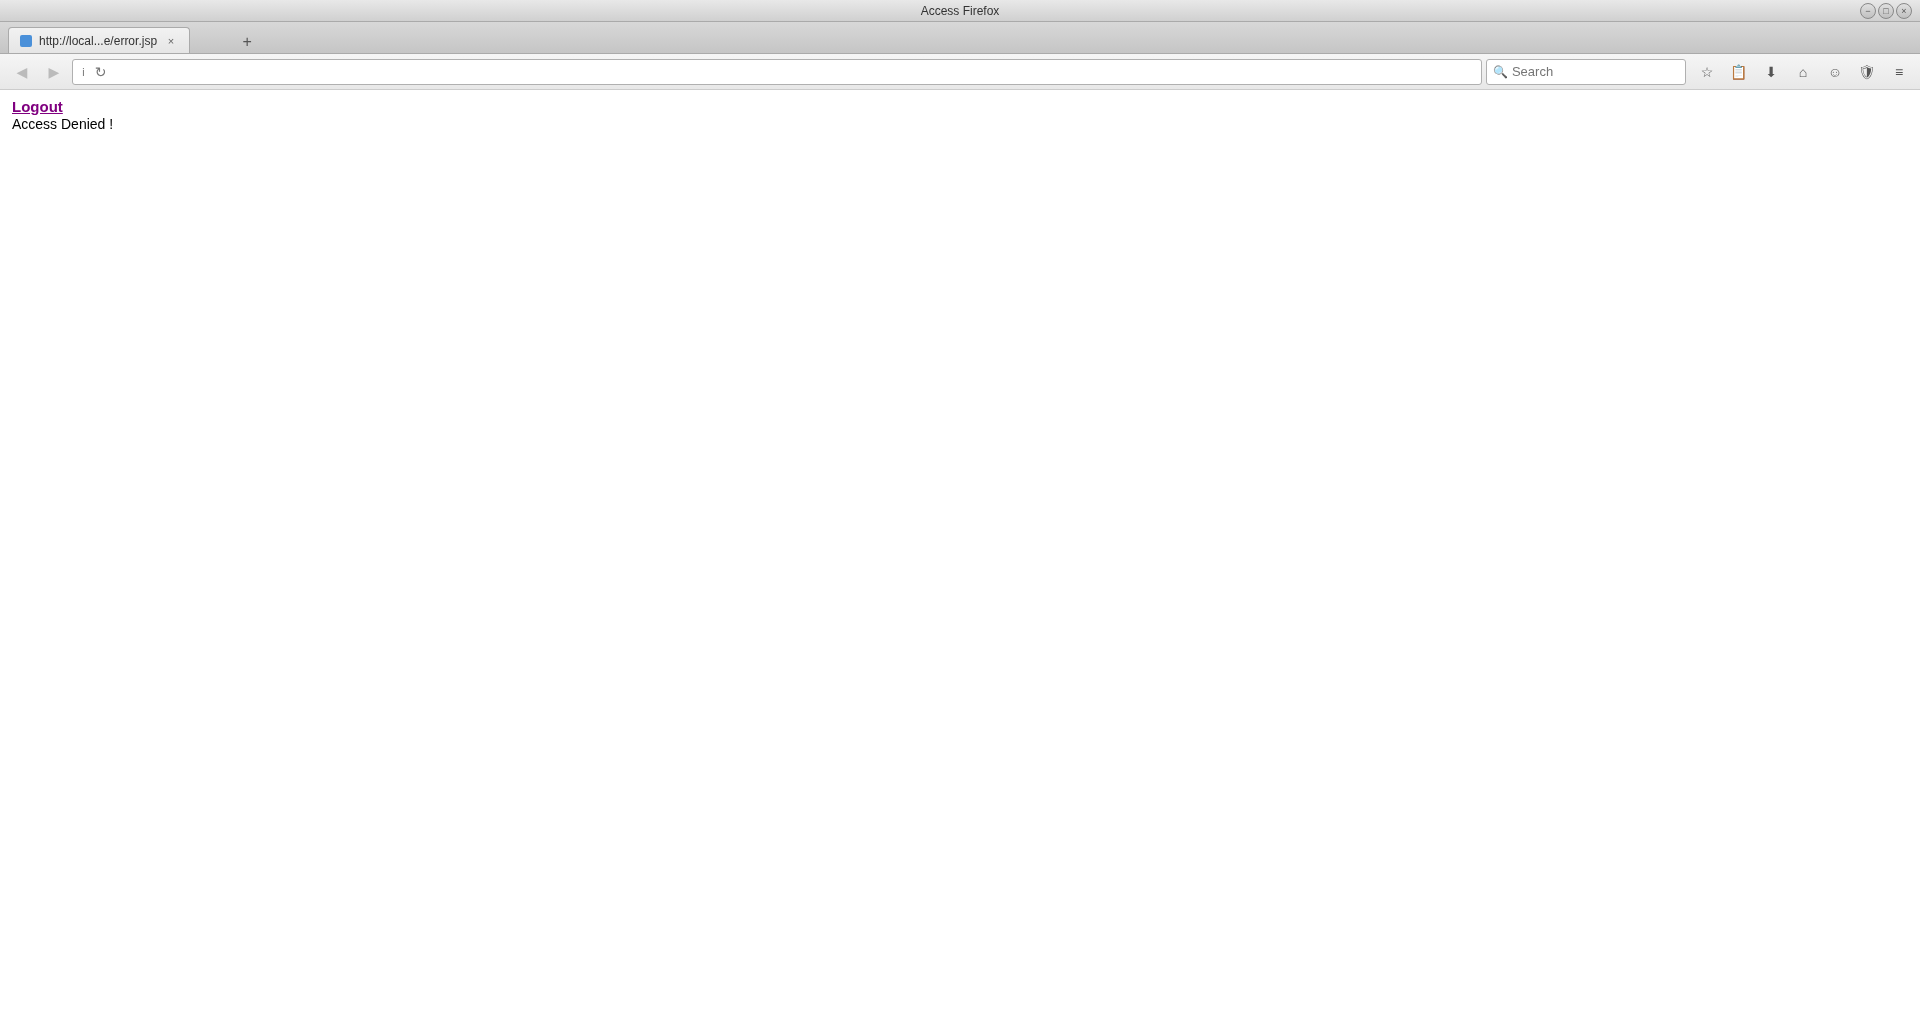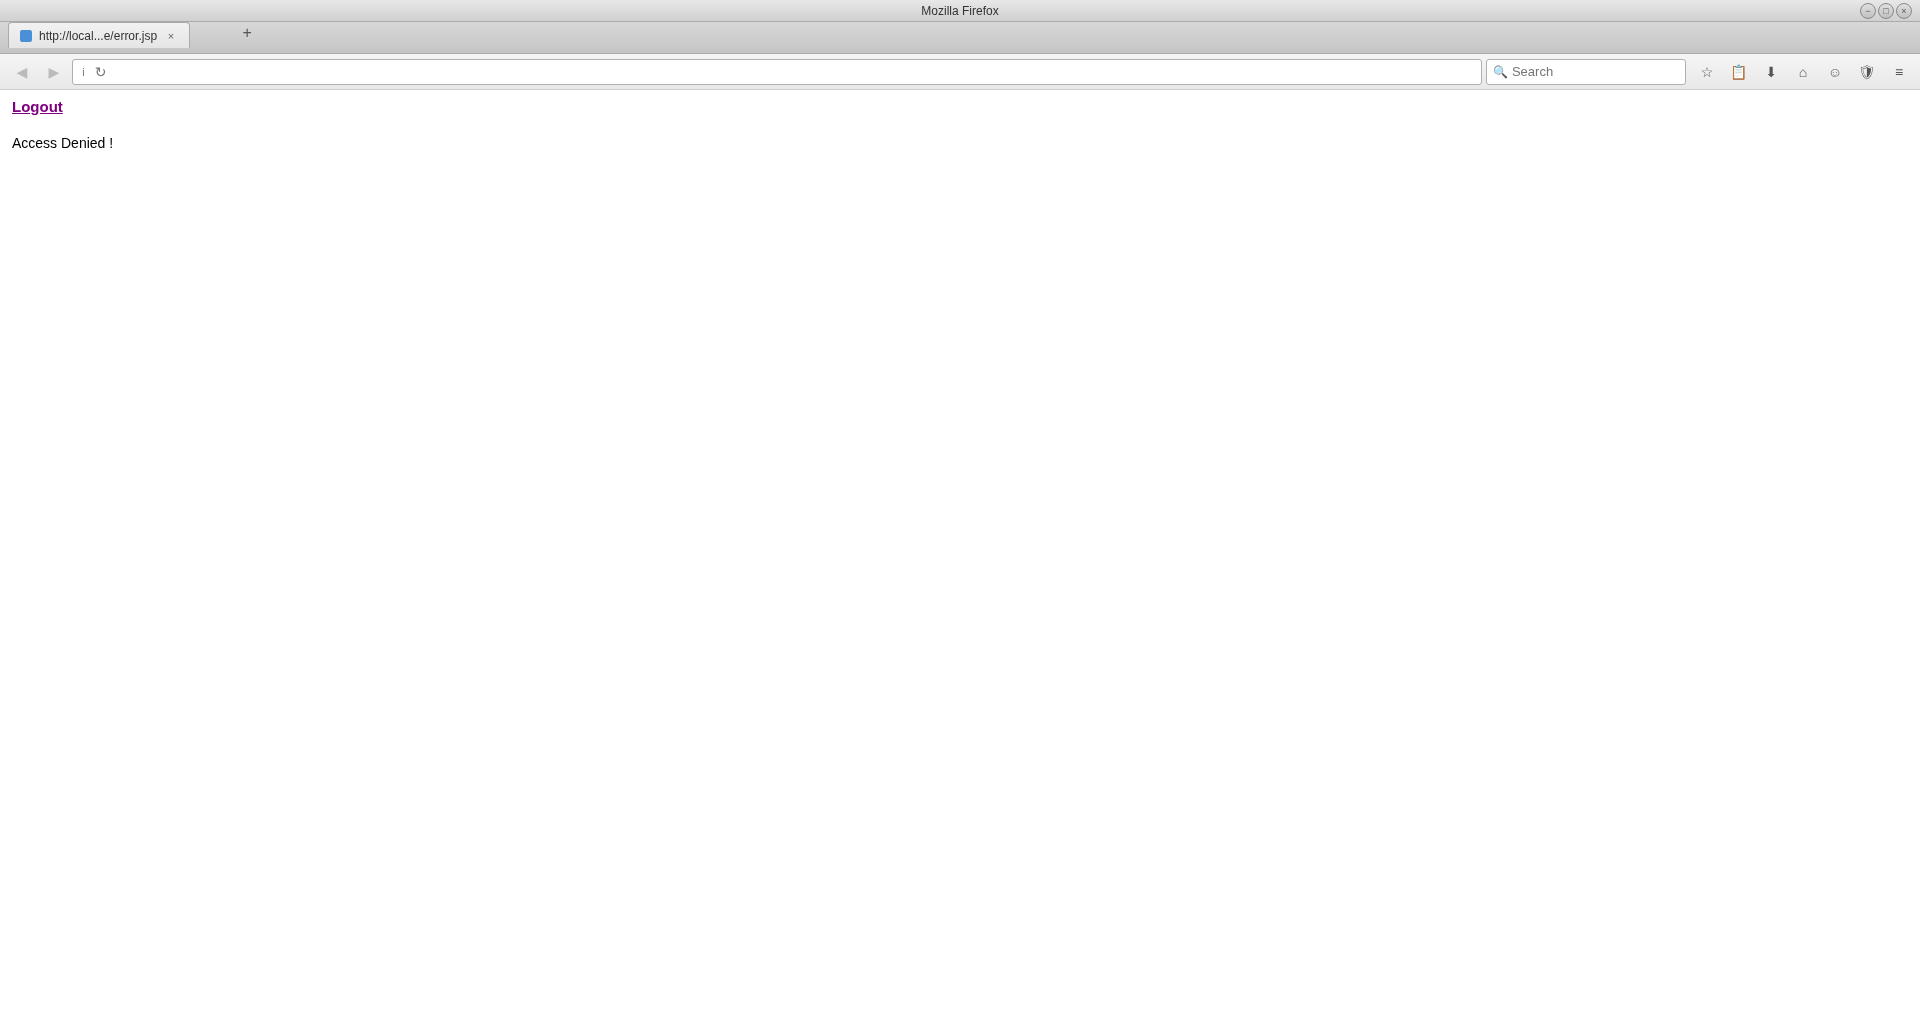--- a/index.html
+++ b/index.html
@@ -51,20 +51,21 @@
       display: flex;
       align-items: center;
       justify-content: center;
       font-size: 9px;
       color: #555;
     }
 
     
     .tab-bar {
       display: flex;
+      align-items: flex-end;
       background: linear-gradient(to bottom, #d8d8d8, #c5c5c5);
       height: 32px;
       padding: 0 8px;
       border-bottom: 1px solid #aaa;
       gap: 40px;
     }
 
     .tab {
       display: flex;
       align-items: center;
@@ -258,35 +259,35 @@
       overflow: auto;
     }
 
     .logout-link {
       color: purple;
       text-decoration: underline;
       font-size: 15px;
       font-weight: bold;
       cursor: pointer;
       display: inline-block;
-      margin-bottom: 20px;
+      margin-bottom: 1px;
       text-align: right;
     }
 
     .access-denied {
       font-size: 14px;
       font-weight: normal;
       color: #000;
     }
   </style>
 </head>
 <body>
 
 <div class="title-bar">
-  <span class="title-bar-text">Mozilla Firefox</span>
+  <span class="title-bar-text">Access Firefox</span>
   <div class="window-controls">
     <button class="win-btn">−</button>
     <button class="win-btn">□</button>
     <button class="win-btn">×</button>
   </div>
 </div>
 
 <div class="tab-bar">
   <div class="tab">
     <span class="tab-favicon">

